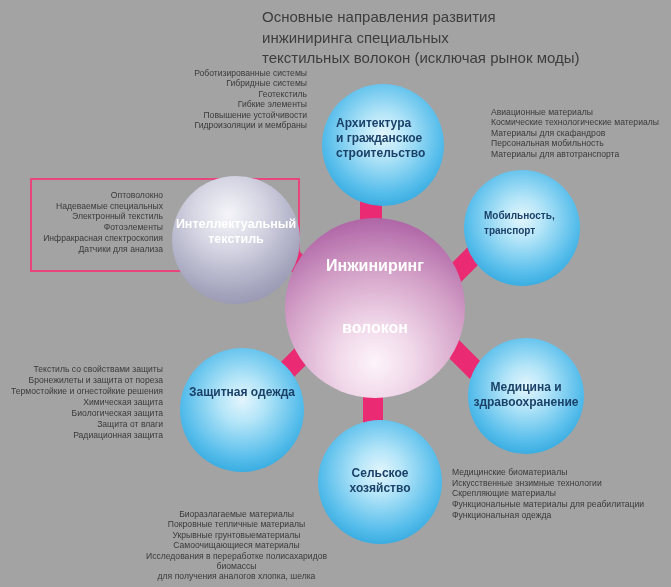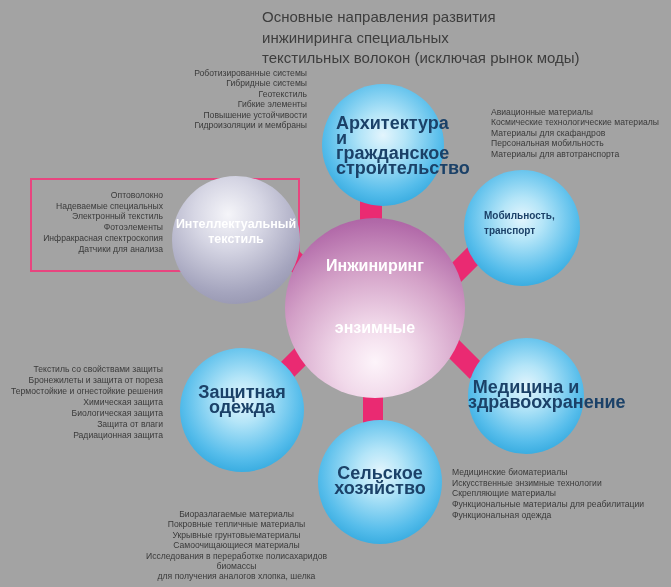--- a/index.html
+++ b/index.html
@@ -34,21 +34,21 @@
   .spoke-top-right    { left:453px; top:248px; width:20px; height:36px; transform:rotate(45deg); }
   .spoke-bottom-left  { left:285px; top:344px; width:20px; height:36px; transform:rotate(45deg); }
   .spoke-bottom-right { left:454px; top:341px; width:20px; height:36px; transform:rotate(-45deg); }
   
   .sphere { position:absolute; border-radius:50%; z-index:2; }
   .sphere .label { font-weight:bold; }
   .blue {
     background:radial-gradient(circle at 50% 42%,
       #e3f5fd 0%, #b4e5f8 24%, #56bdeb 62%, #229fd8 88%, #1b93cb 100%);
   }
-  .blue .label { color:#1b4168; font-size:18px; line-height:15px; }
+  .blue .label { color:#1b4168; font-size:12px; line-height:15px; }
   .grey {
     background:radial-gradient(circle at 44% 30%,
       #f5f5f9 0%, #d6d6e4 30%, #a5a5be 68%, #8585a0 100%);
   }
   .grey .label { color:#ffffff; font-size:12.5px; line-height:15px; }
   .pinkc {
     background:radial-gradient(circle at 50% 80%,
       #fdf4fa 0%, #f1d9ea 22%, #d3a0c7 55%, #b26aa9 82%, #9c5295 100%);
   }
   .pinkc .label { color:#ffffff; font-size:16px; line-height:24px; text-align:center; }
@@ -86,21 +86,21 @@
   <div class="spoke spoke-top"></div>
   <div class="spoke spoke-top-right"></div>
   <div class="spoke spoke-bottom-right"></div>
   <div class="spoke spoke-bottom"></div>
   <div class="spoke spoke-bottom-left"></div>
   <div class="spoke spoke-top-left"></div>
 
   <div class="sphere pinkc sp-center">
     <div class="label">
         <div>Инжиниринг</div>
-        <div>энзимные</div>
+        <div>волокон</div>
       </div>
   </div>
 
   <div class="sphere blue sp-architecture">
     <div class="label">
         <div>Архитектура</div>
         <div>и гражданское</div>
         <div>строительство</div>
       </div>
   </div>

